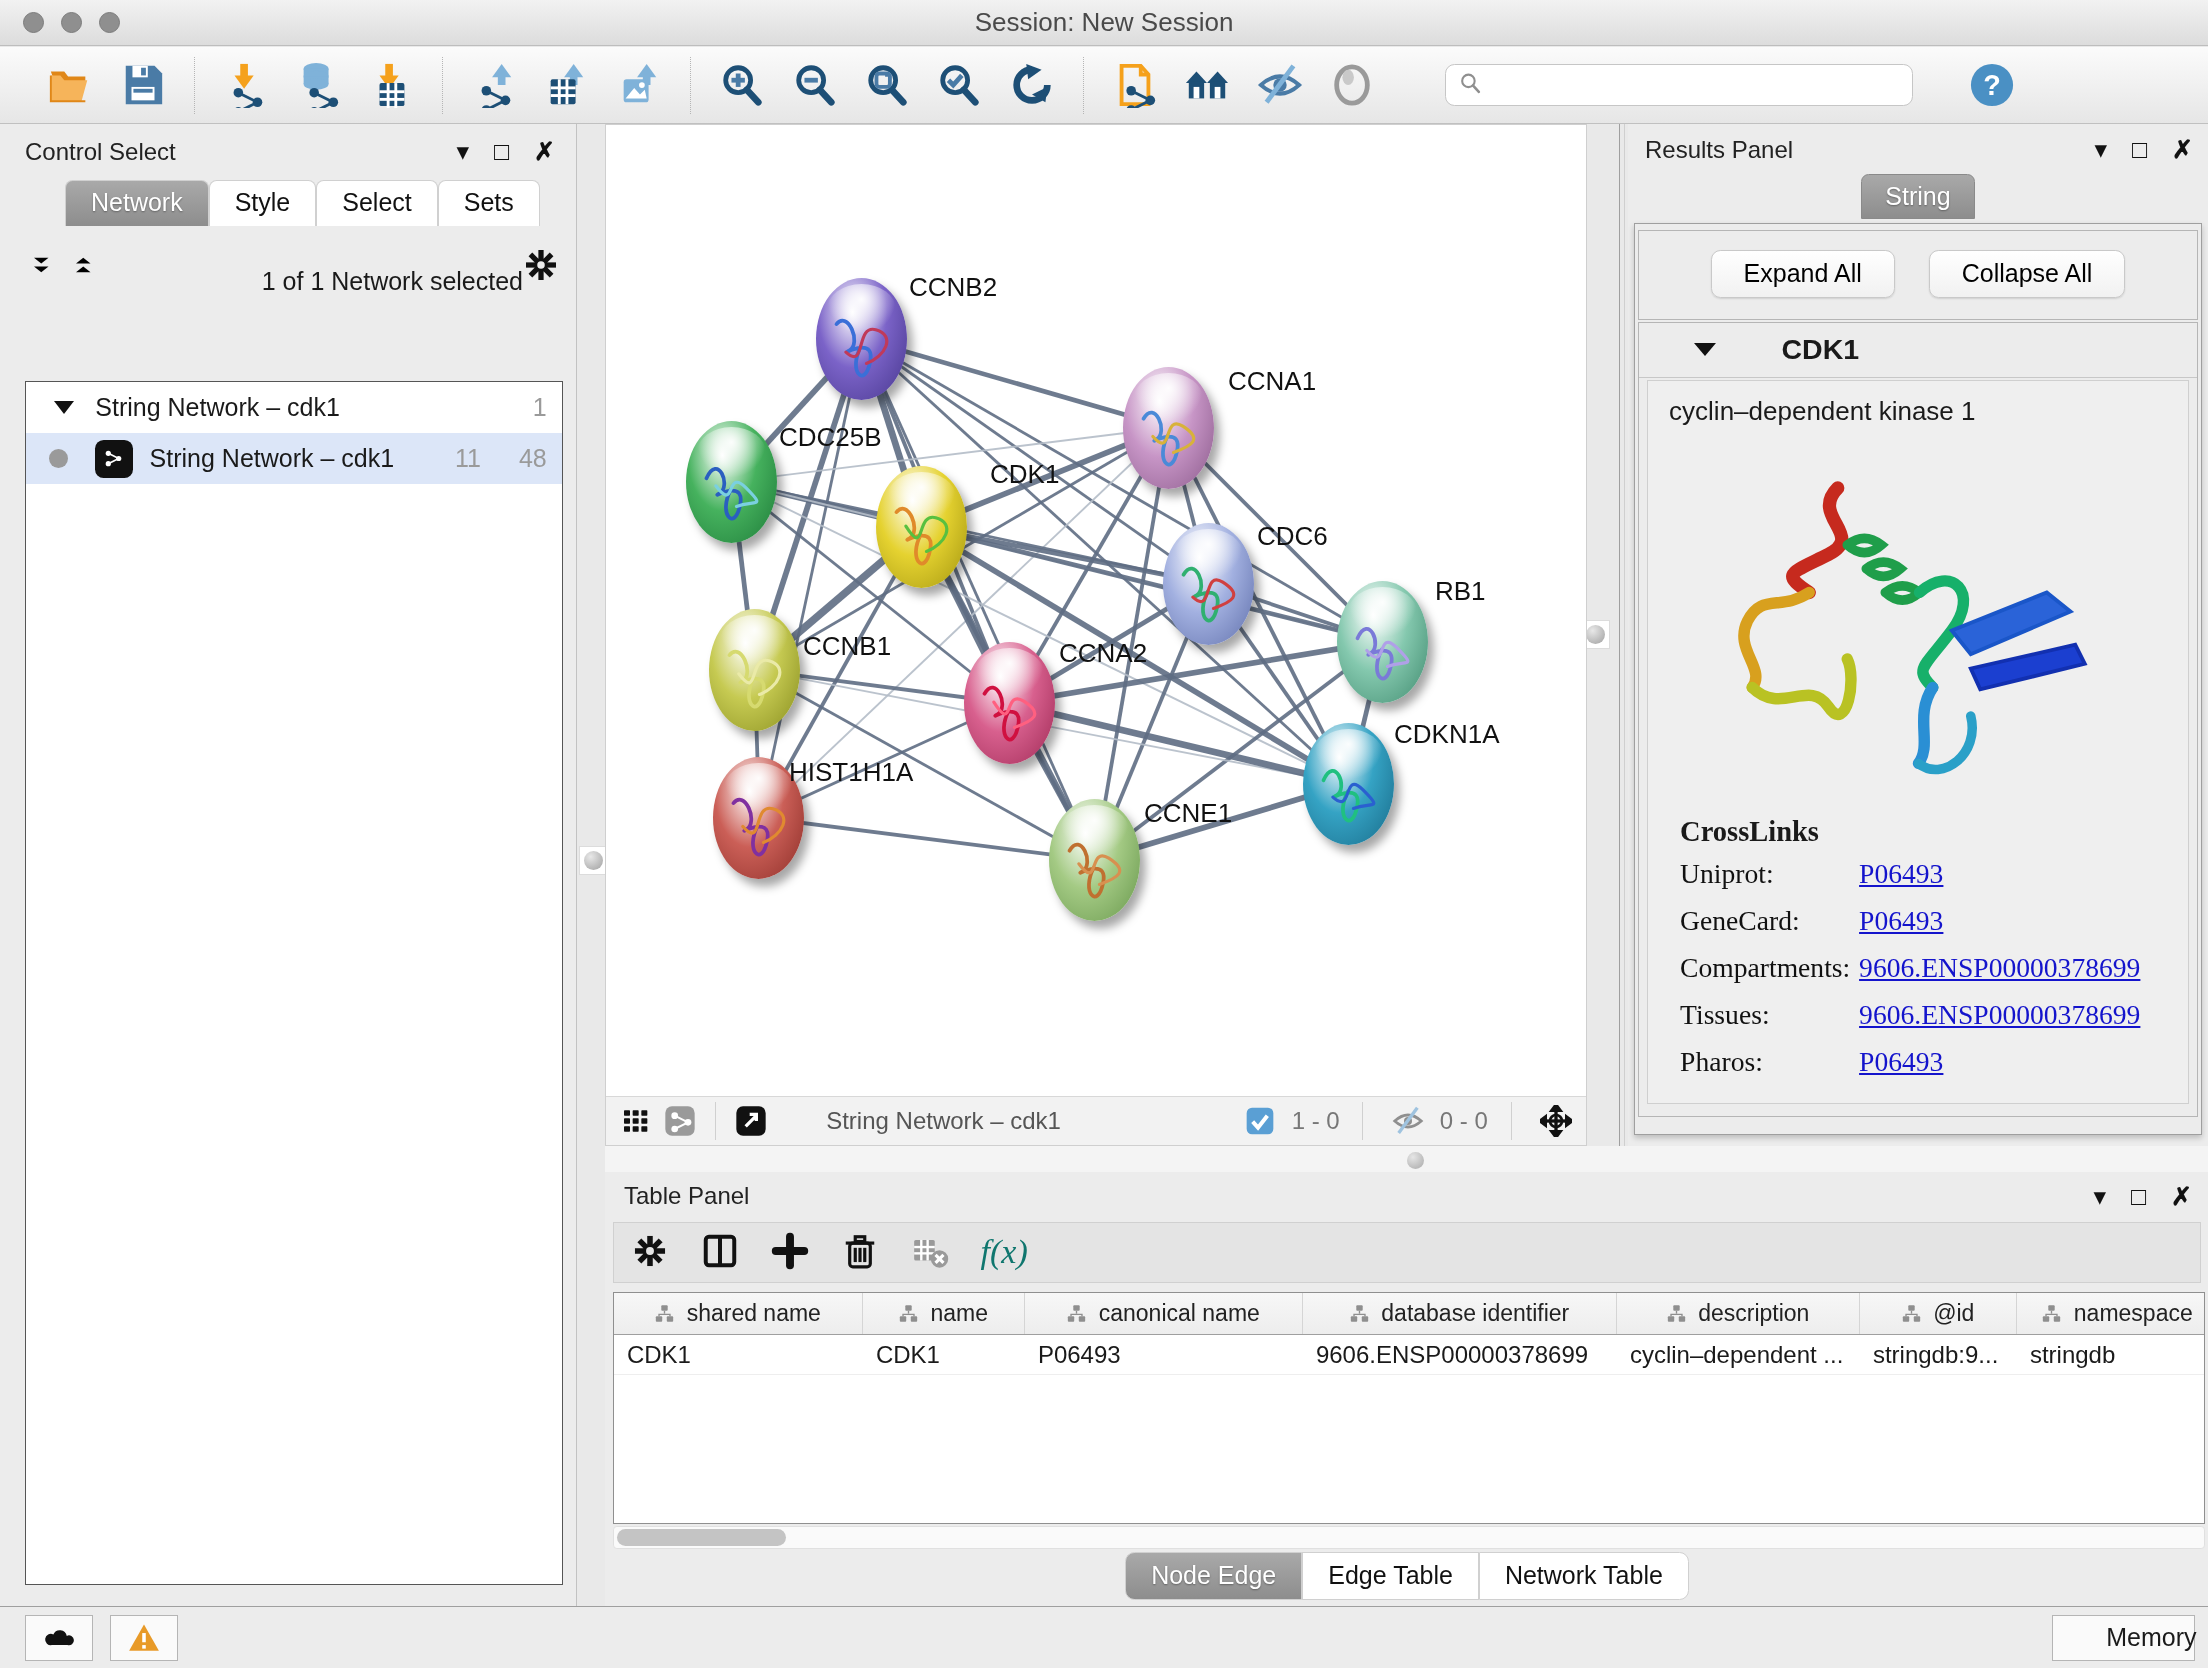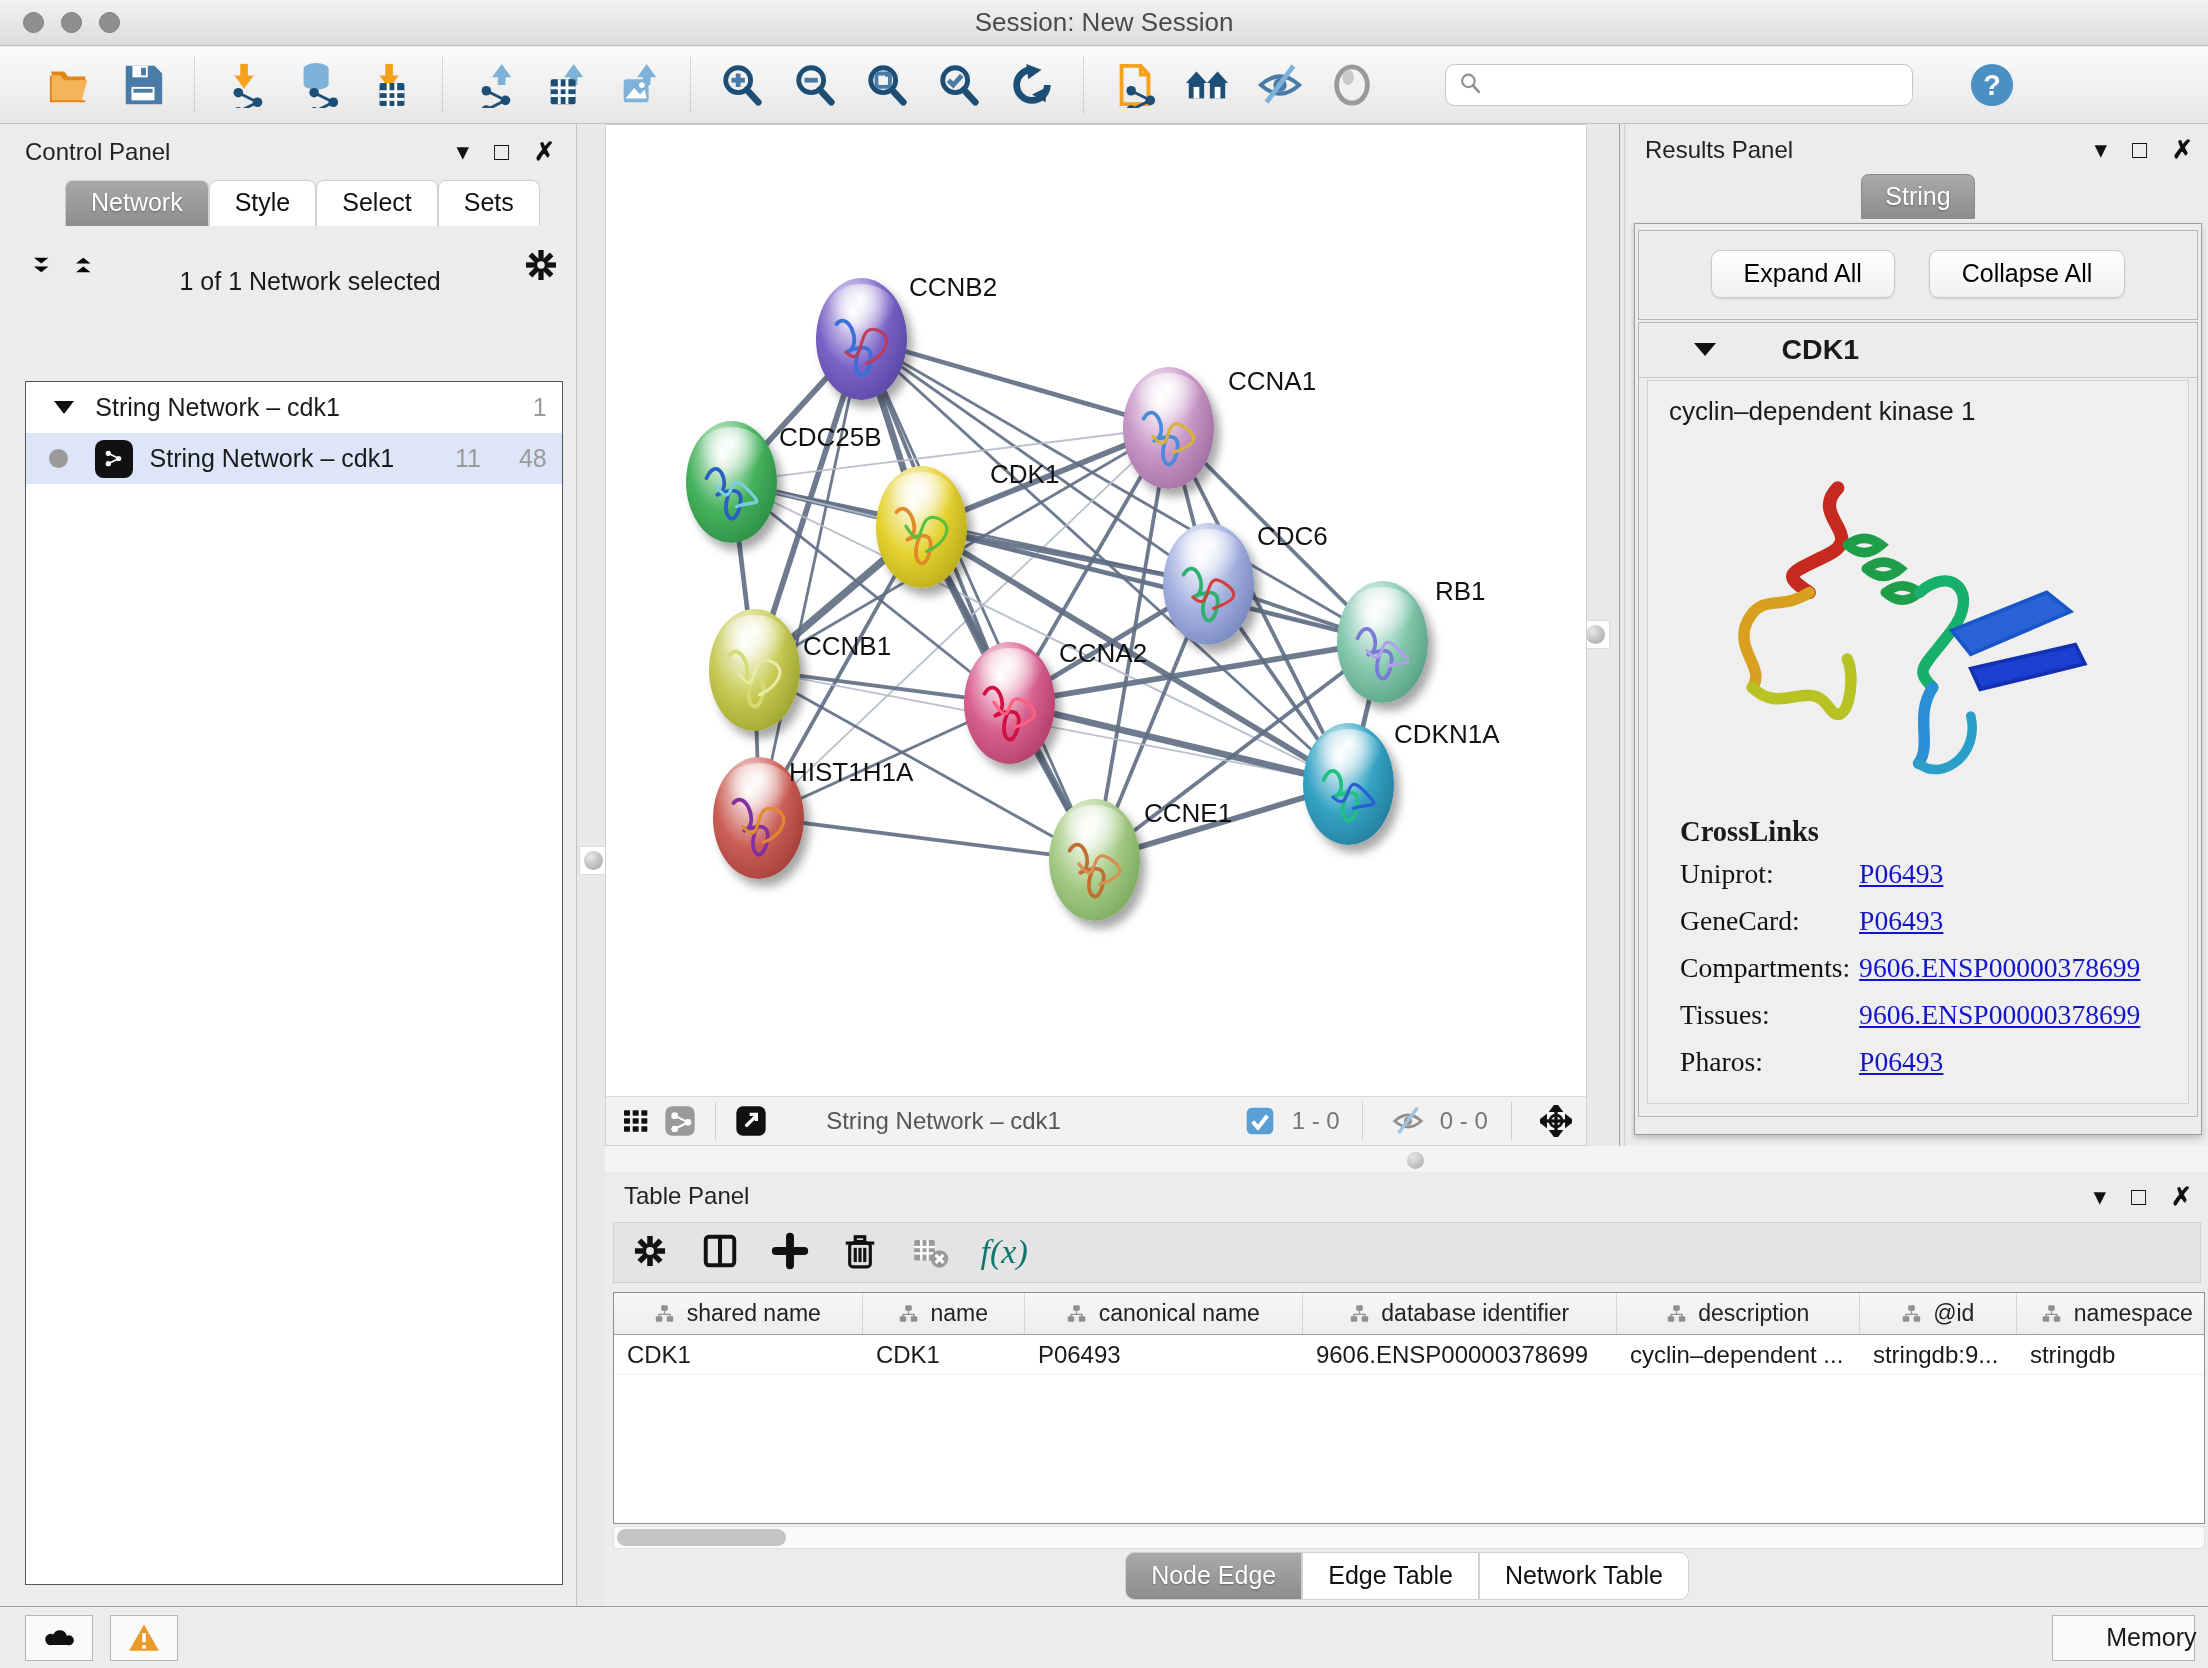--- a/index.html
+++ b/index.html
@@ -33,21 +33,21 @@
 
   
   .control-panel { position:absolute; left:0; top:124px; width:577px; height:1482px;
     background:#ececec; border-right:1px solid #c2c2c2; }
   .control-panel .panel-head { padding:13.3px 21px 5.7px 25px; }
   .tabs-row { display:flex; margin-left:65px; margin-top:7.6px; }
   .tab { font-size:25px; padding:7.6px 25px 8.6px; background:#fff; border:1px solid #d0d0d0; border-bottom:0;
     border-radius:7.6px 7.6px 0 0; color:#111; }
   .tab.active { background:linear-gradient(#a9a9a9,#8d8d8d); color:#fff; text-shadow:0 1px 1.9px rgba(0,0,0,.35); }
   .net-subhead { display:flex; align-items:center; margin:13.3px 17px 7.6px 27px; font-size:25px; }
-  .net-subhead .status { flex:1; text-align:center;margin-top:28px; }
+  .net-subhead .status { flex:1; text-align:right;margin-top:28px; }
   .tree-box { position:absolute; left:25px; right:13.3px; top:257px; bottom:21px; background:#fff; border:1.9px solid #555; }
   .tree-row { display:flex; align-items:center; height:51px; font-size:25px; padding:0 15px; }
   .tree-row.selected { background:#dce6f8; }
   .tree-row .cnt { margin-left:auto; color:#9a9a9a; display:flex; gap:38px; }
   .caret-down { display:inline-block; width:0; height:0; border-left:10.5px solid transparent; border-right:10.5px solid transparent; border-top:13.3px solid #111; margin:0 21px 0 13.3px; }
   .dot-bullet { width:19px; height:19px; border-radius:50%; background:#9a9a9a; margin:0 27px 0 7.6px; }
   .share-badge { width:38px; height:38px; border-radius:8.6px; background:#111; display:flex; align-items:center; justify-content:center; margin-right:17px; }
   .share-badge svg { width:25px; height:25px; }
 
   
@@ -347,21 +347,21 @@
   <div class="tbtn helpbtn" id="help-glyph">
       <svg viewBox="0 0 48 48">
         <circle cx="24" cy="24" r="22" fill="#4a90c4"></circle>
         <text x="24" y="34" font-size="30" font-weight="bold" fill="#fff" text-anchor="middle" font-family="Liberation Sans, sans-serif">?</text>
       </svg>
     </div>
 </div>
 
 <div class="control-panel">
   <div class="panel-head">
-    <span>Control Panel</span>
+    <span>Control Select</span>
     <span class="chrome">
       <span class="c">▾</span>
       <span class="c">□</span>
       <span class="c"><b>✗</b></span>
     </span>
   </div>
   <div class="tabs-row" id="cp-tabs">
       <div class="tab active">Network</div>
       <div class="tab">Style</div>
       <div class="tab">Select</div>

